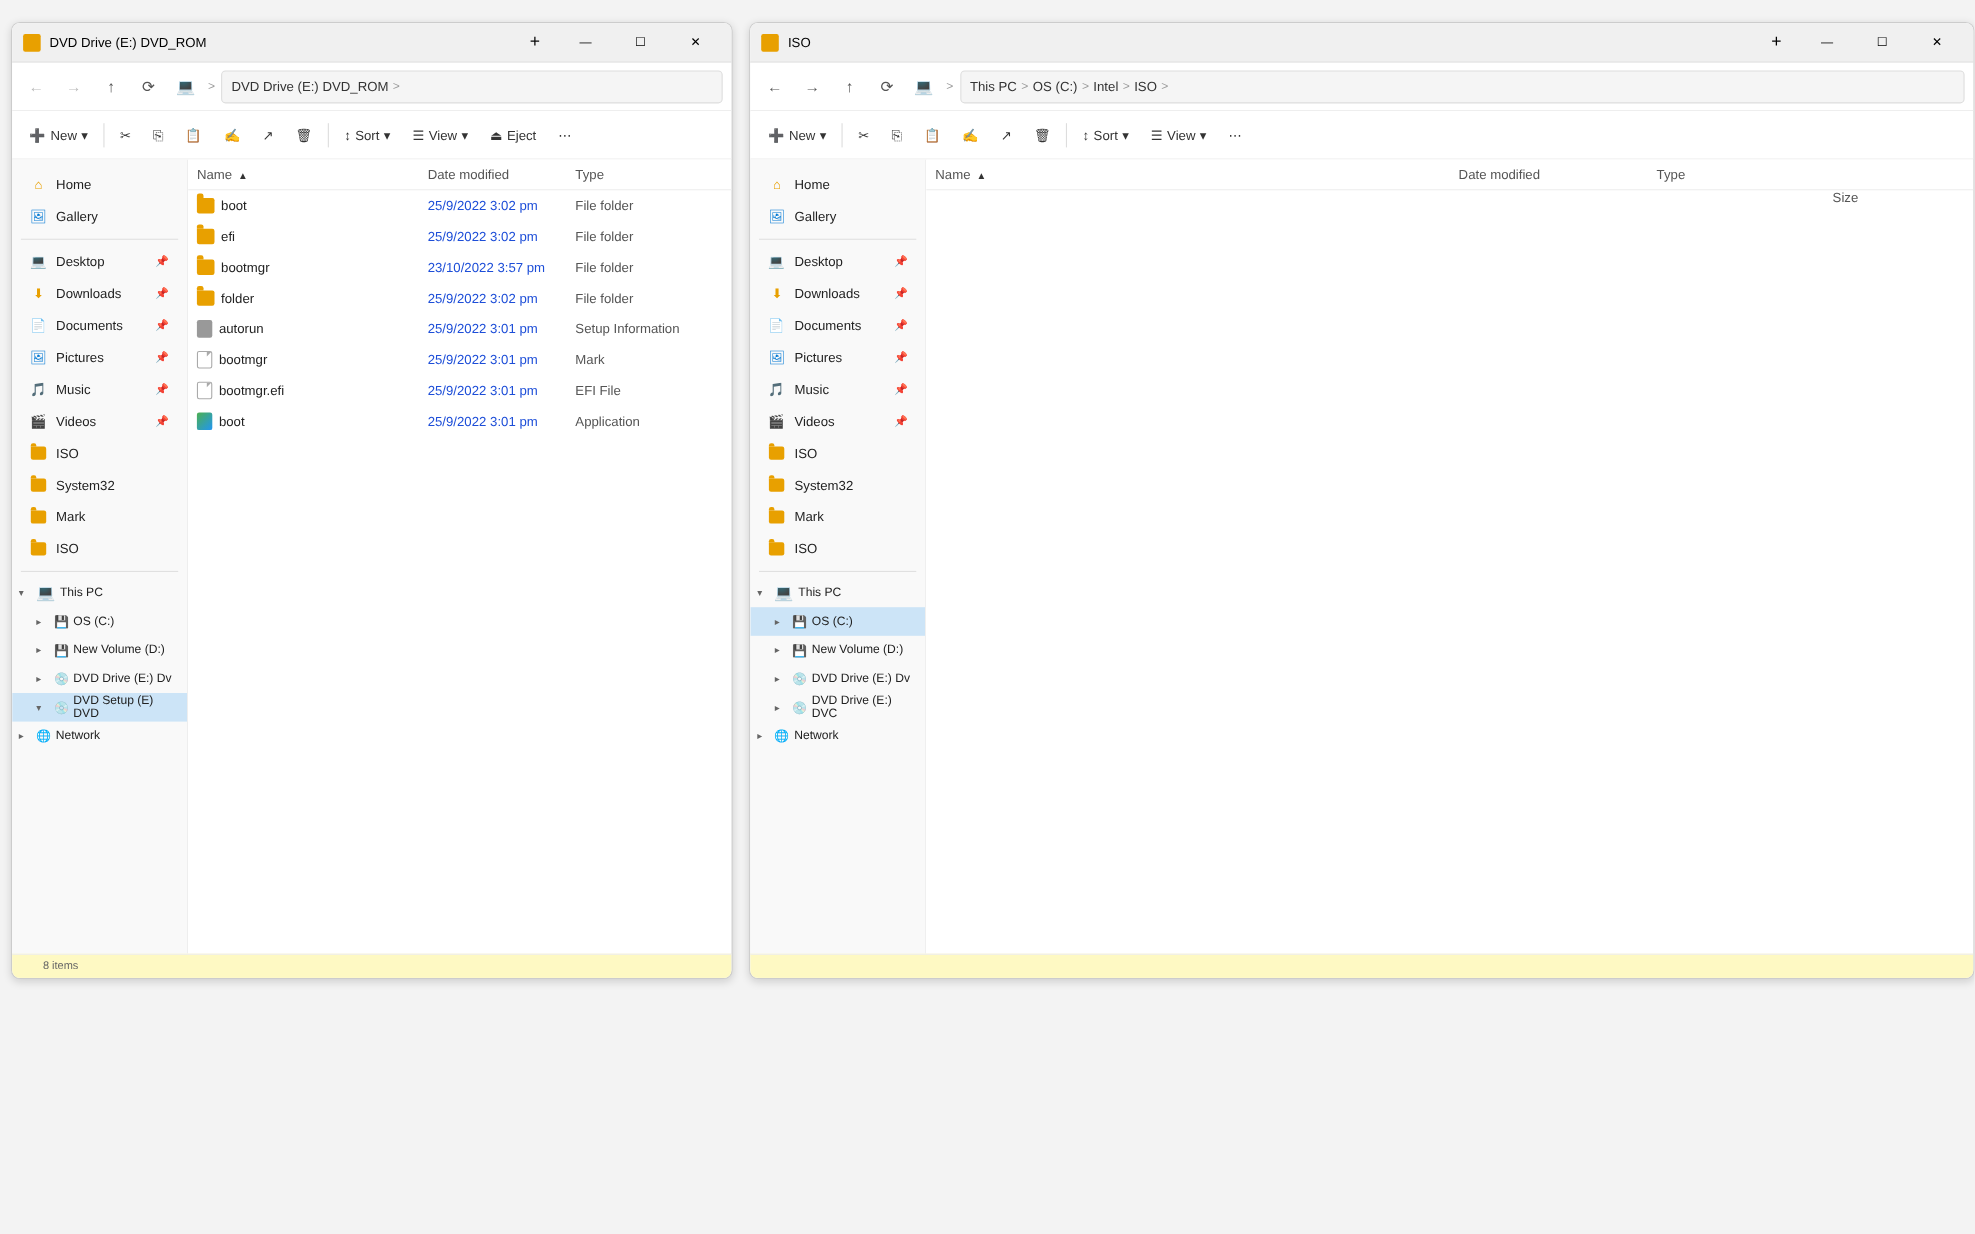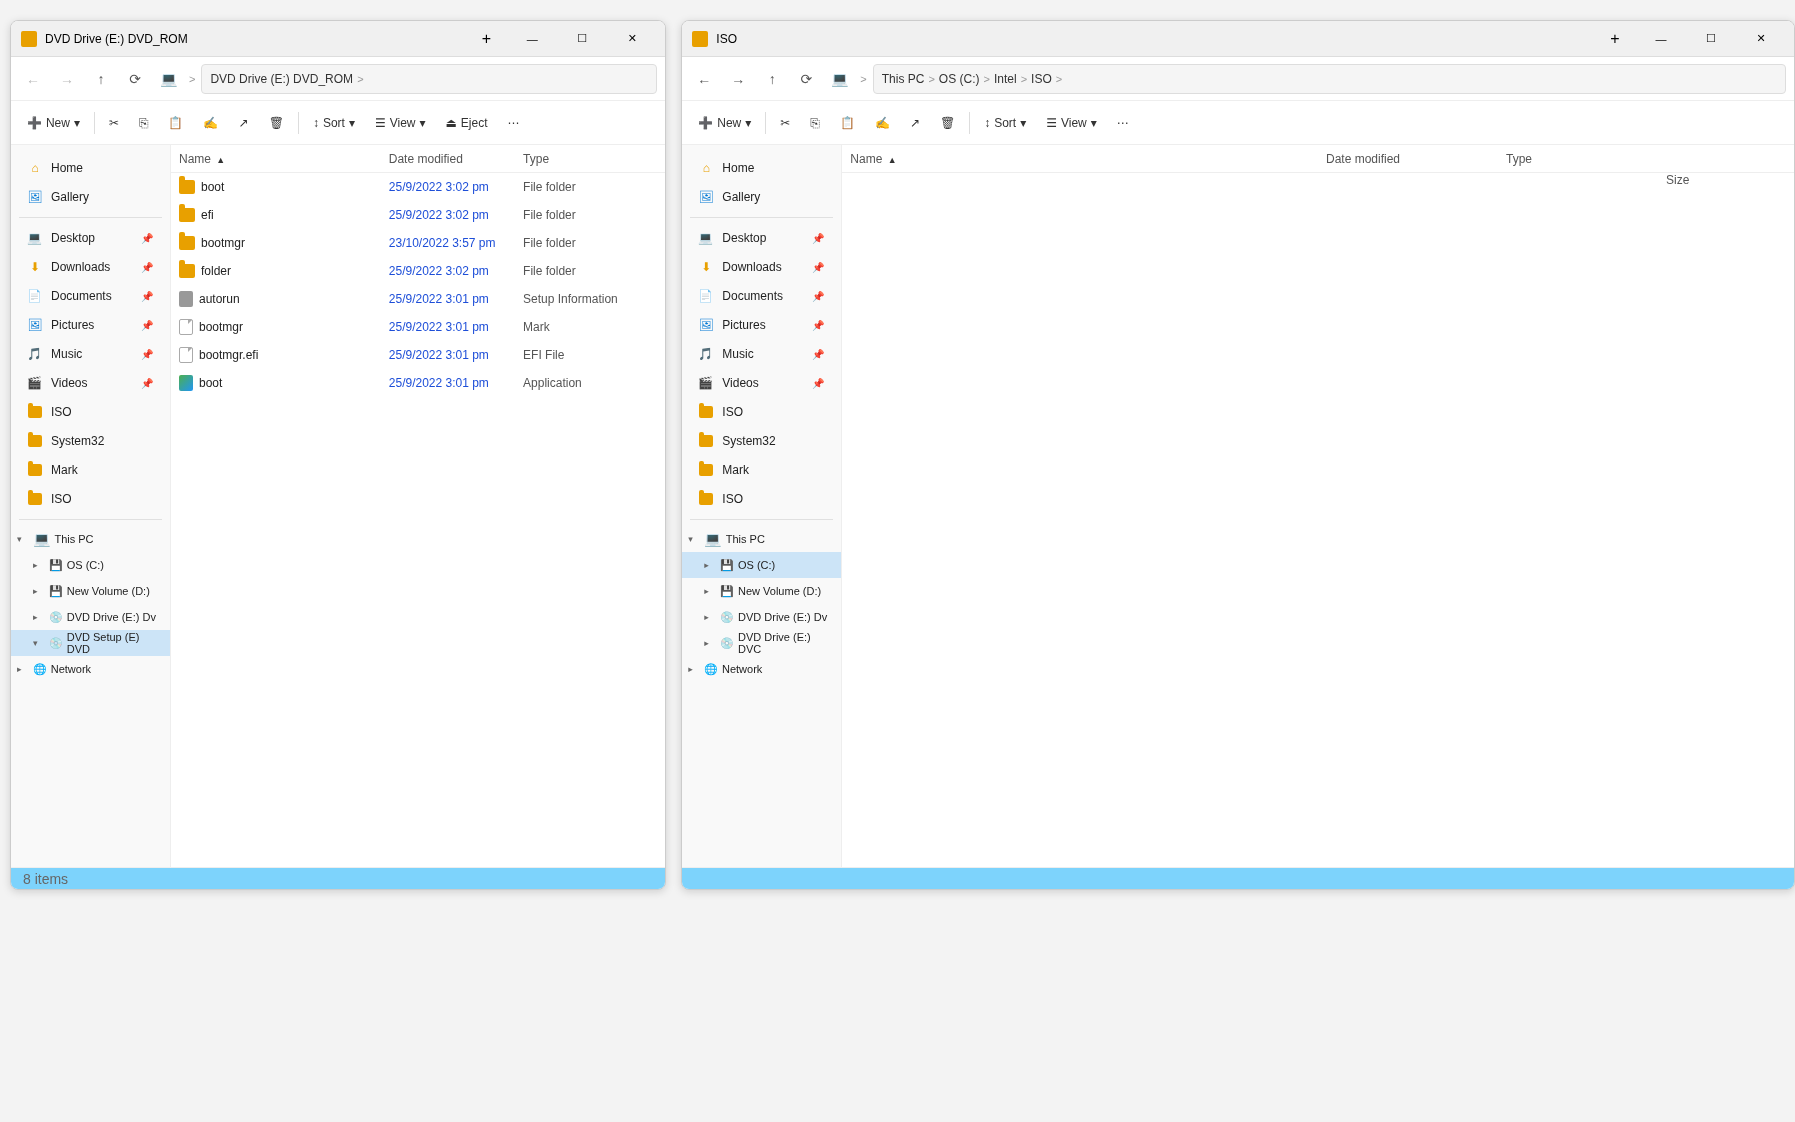--- a/index.html
+++ b/index.html
@@ -255,26 +255,26 @@
       margin: 20px 0 0 15px;
       display: flex;
       flex-direction: column;
       overflow: hidden;
       box-shadow: 0 2px 8px rgba(0,0,0,0.15);
     }
 
     
     .status-bar {
       height: 22px;
-      background: #7dd3fc;
+      background: #fef9c3;
       border-top: 1px solid #eee;
       display: flex;
       align-items: center;
-      padding: 0 12px;
-      font-size: 14px;
+      padding: 0 28px;
+      font-size: 10px;
       color: #666;
     }
 
     
     .right-sidebar {
       width: 160px;
       background: #f9f9f9;
       border-right: 1px solid #eee;
       overflow-y: auto;
       padding: 8px 0;

